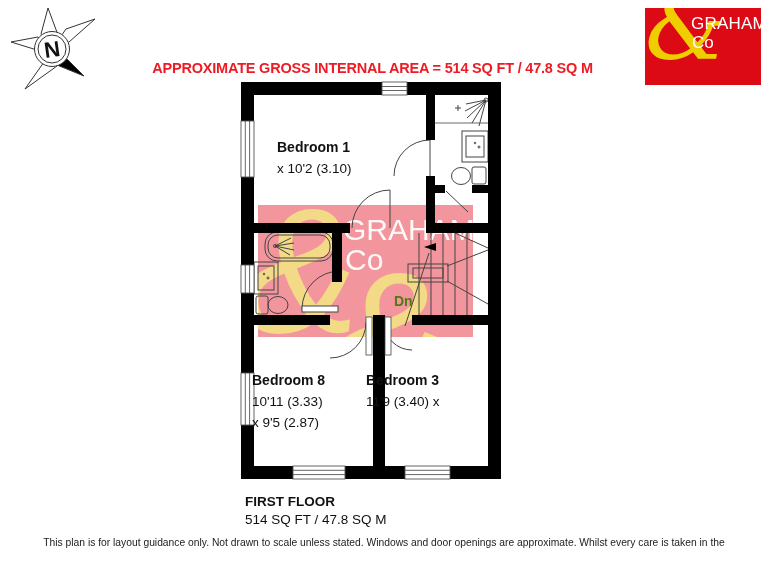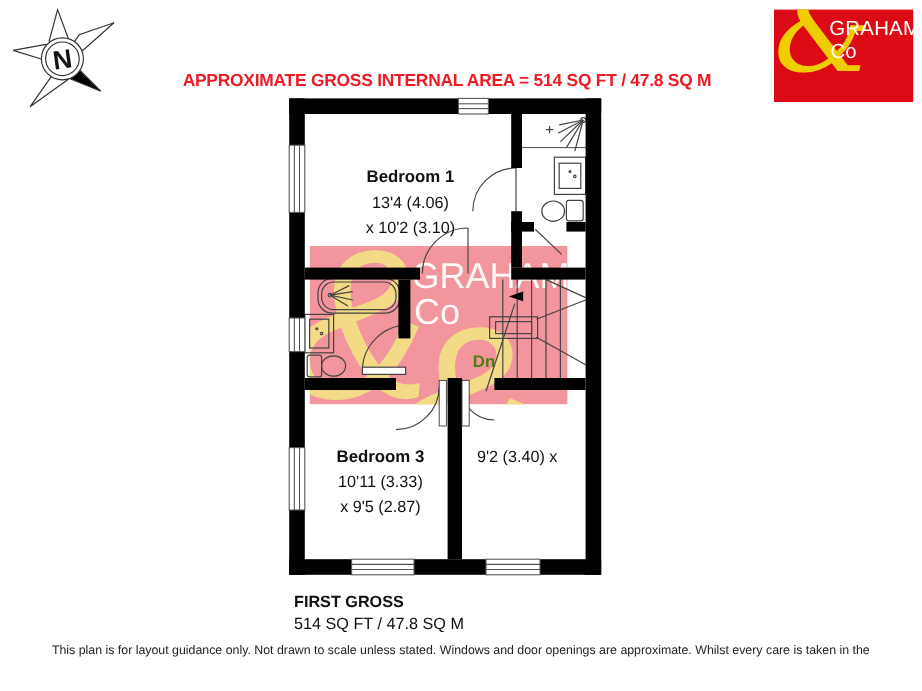--- a/index.html
+++ b/index.html
@@ -9,21 +9,21 @@
   
   #title{top:28px;left:0;width:745px;text-align:center;font-size:14.5px;font-weight:bold;
          color:#ED1C24;letter-spacing:-0.2px;margin-top:32px;}
   
   #logo{top:8px;right:7px;width:116px;height:77px;background:#DC0A14;overflow:hidden;}
   #logo .amp{position:absolute;left:0px;top:-26px;color:#EFCE00;
              font-family:"DejaVu Serif", serif;font-style:italic;font-size:92px;line-height:1;}
   #logo .nm{position:absolute;left:46px;top:6px;color:#ffffff;font-size:17px;letter-spacing:0.2px;}
   #logo .co{position:absolute;left:47px;top:25px;color:#ffffff;font-size:17px;}
   
-  .room-label{position:absolute;width:130px;text-align:center;color:#111;}
+  .room-label{position:absolute;width:130px;color:#111;}
   .room-label .nm{font-weight:bold;font-size:14px;line-height:21px;}
   .room-label .dim{font-size:13.5px;line-height:21px;}
   #dn-label{left:394px;top:293px;font-weight:bold;font-size:14px;color:#4d7c0f;}
   
   #floor-label{left:245px;top:494px;font-size:13.5px;font-weight:bold;color:#111;}
   #area-label{left:245px;top:512px;font-size:13.5px;font-weight:normal;color:#111;}
   #disclaimer{top:536px;left:0;width:768px;text-align:center;font-size:10.3px;
               line-height:13.5px;color:#222;}
   #produced{top:560px;left:0;width:624px;text-align:left;font-size:12.5px;
             font-weight:bold;color:#ED1C24;margin-top:44px;}
@@ -207,36 +207,36 @@
     <g>
         <rect x="405" y="466" width="45" height="13"></rect>
       <line x1="405" y1="470.3" x2="450" y2="470.3"></line>
         <line x1="405" y1="474.6" x2="450" y2="474.6"></line>
       </g>
   </g>
 </svg>
 
 <div class="room-label" style="left:277px;top:137px;">
   <div class="nm">Bedroom 1</div>
-  <div class="dim">13'4 (4.06)</div>
   <div class="dim">x 10'2 (3.10)</div>
 </div>
 
 <div class="room-label" style="left:252px;top:370px;">
-  <div class="nm">Bedroom 3</div>
+  <div class="nm">Bedroom 8</div>
   <div class="dim">10'11 (3.33)</div>
   <div class="dim">x 9'5 (2.87)</div>
 </div>
 
 <div class="room-label" style="left:366px;top:370px;">
-  <div class="dim">9'2 (3.40) x</div>
+  <div class="nm">Bedroom 3</div>
+  <div class="dim">11'9 (3.40) x</div>
 </div>
 
 <div class="abs" id="dn-label">Dn</div>
 
-<div class="abs" id="floor-label">FIRST GROSS</div>
+<div class="abs" id="floor-label">FIRST FLOOR</div>
 <div class="abs" id="area-label">514 SQ FT / 47.8 SQ M</div>
 
 <div class="abs" id="disclaimer">
   <div>This plan is for layout guidance only. Not drawn to scale unless stated. Windows and door openings are approximate. Whilst every care is taken in the</div>
 </div>
 
 <div class="abs" id="produced">Produced for Graham &amp; Co</div>
 
 </body></html>

